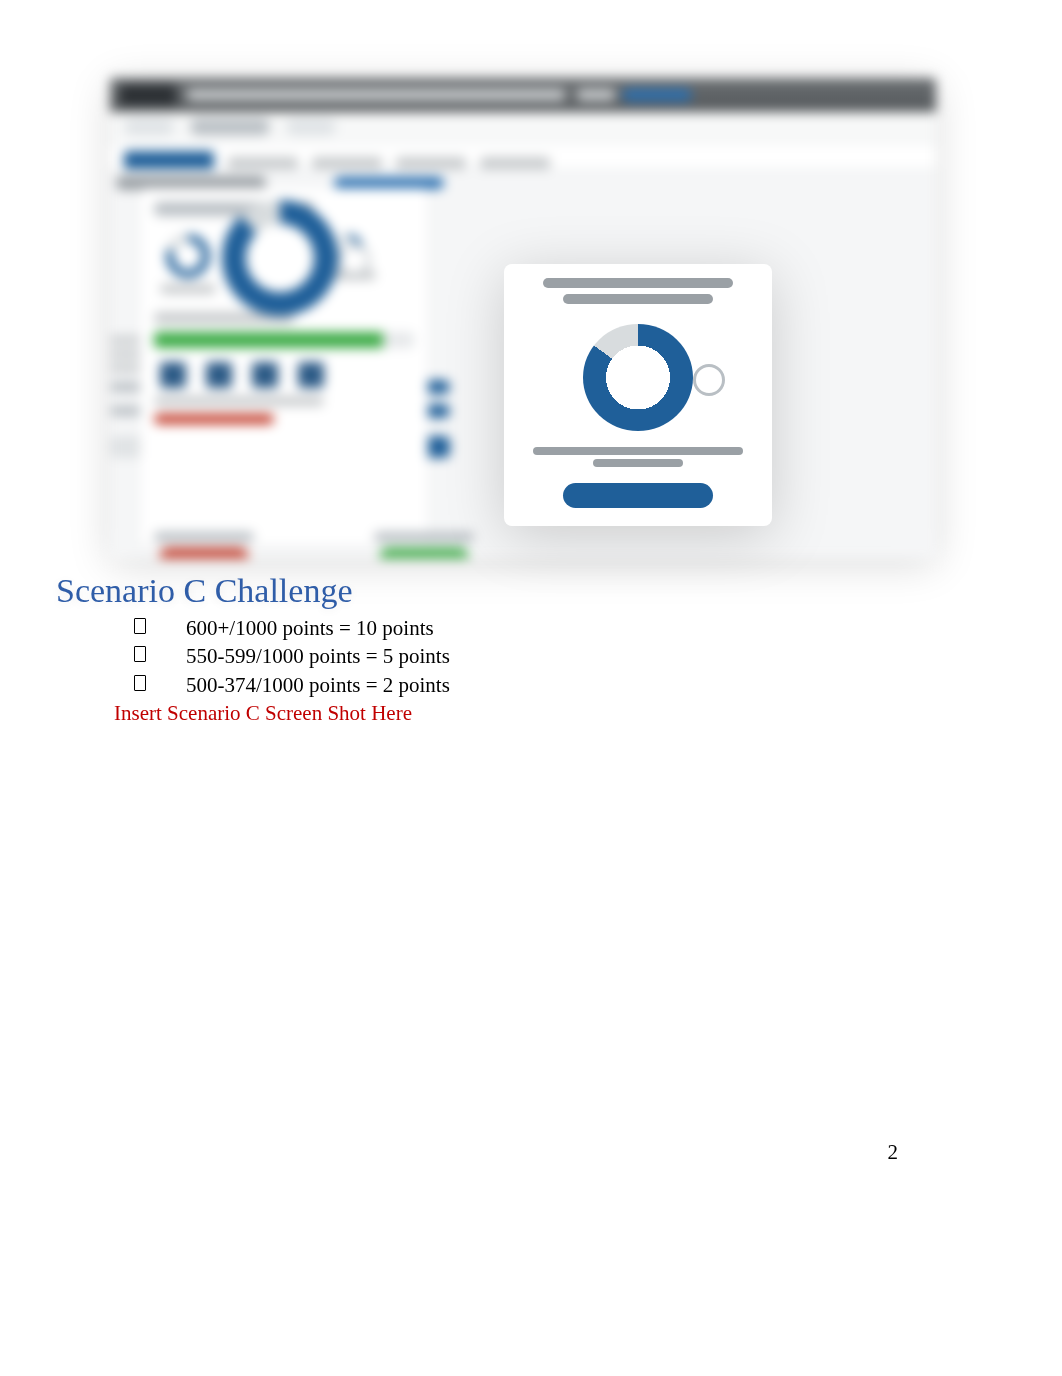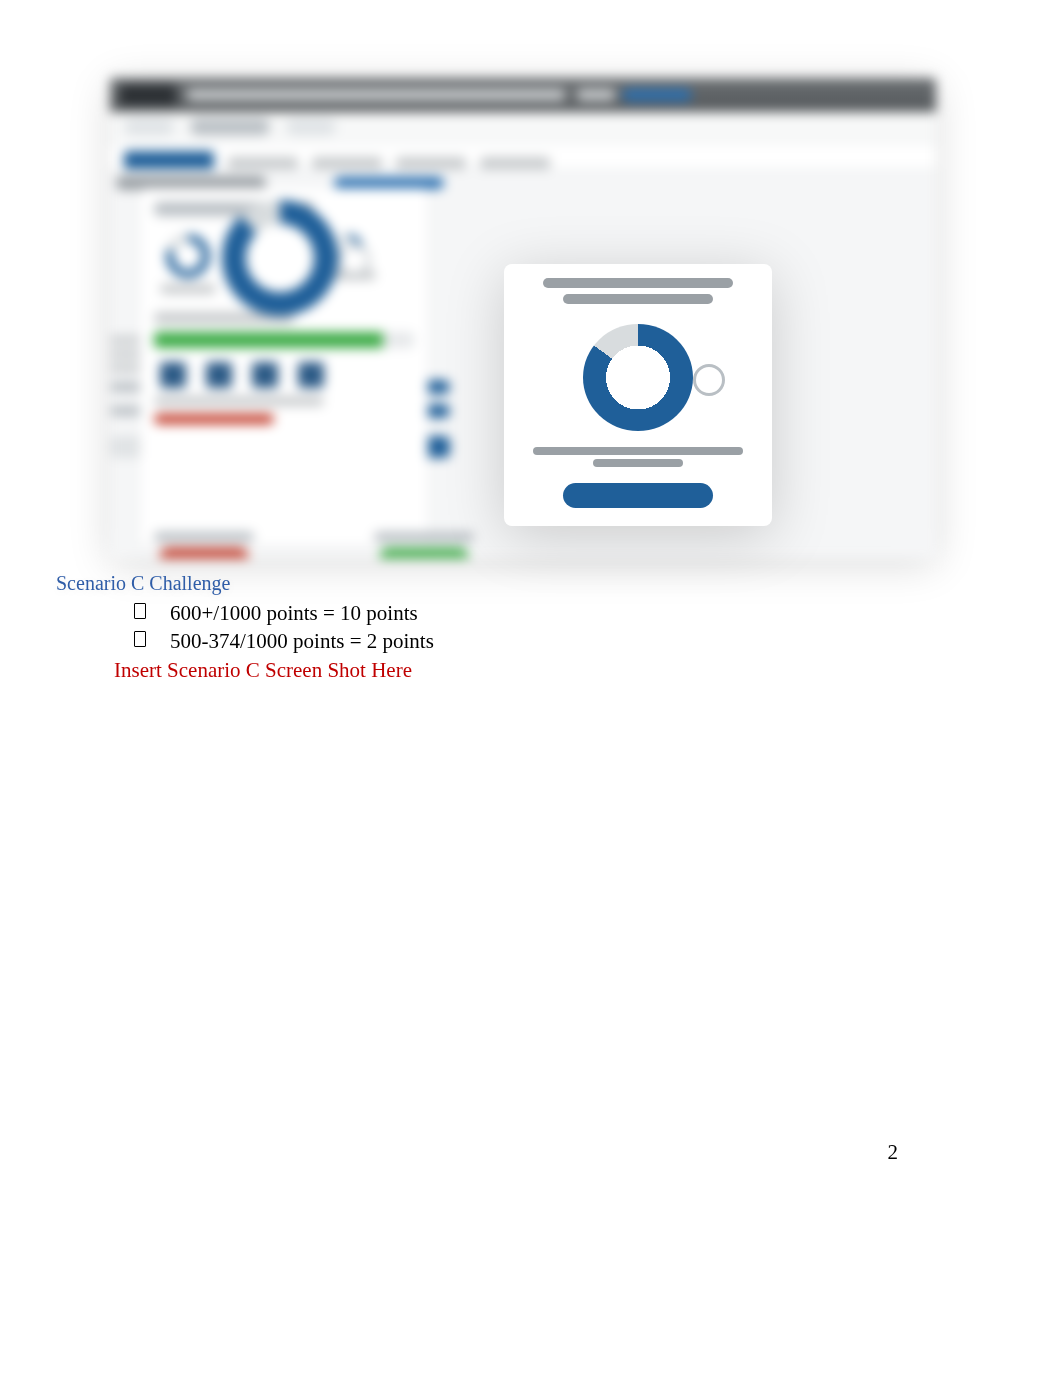--- a/index.html
+++ b/index.html
@@ -167,33 +167,33 @@
 
   
   .content {
     position: absolute;
     left: 56px;
     top: 572px;
     width: 880px;
   }
   .heading {
     color: #2f5da8;
-    font-size: 20px;
+    font-size: 34px;
     font-weight: normal;
     margin: 0 0 4px 0;
     text-shadow: 0 2px 10px rgba(0,0,0,0.08);
   }
   ul.points {
     list-style: none;
     margin: 2px 0 2px 78px;
     padding: 0;
   }
   ul.points li {
     position: relative;
-    padding-left: 36px;
+    padding-left: 52px;
     line-height: 1.35;
     font-size: 21px;
     color: #000;
   }
   ul.points li::before {
     content: "\f0a1"; 
     font-family: inherit;
     position: absolute;
     left: 0;
     top: 0;
@@ -331,19 +331,20 @@
       <div class="a"></div>
       <div class="b"></div>
     </div>
     <div class="pop-btn"></div>
   </div>
 
   <div class="content">
     <h2 class="heading">Scenario C Challenge</h2>
     <ul class="points">
       <li>600+/1000 points = 10 points</li>
+      <li>550-599/1000 points = 5 points</li>
       <li>500-374/1000 points = 2 points</li>
     </ul>
     <div class="insert-note">Insert Scenario C Screen Shot Here</div>
   </div>
 
   <div class="page-number">2</div>
 </div>
 
 </body></html>

